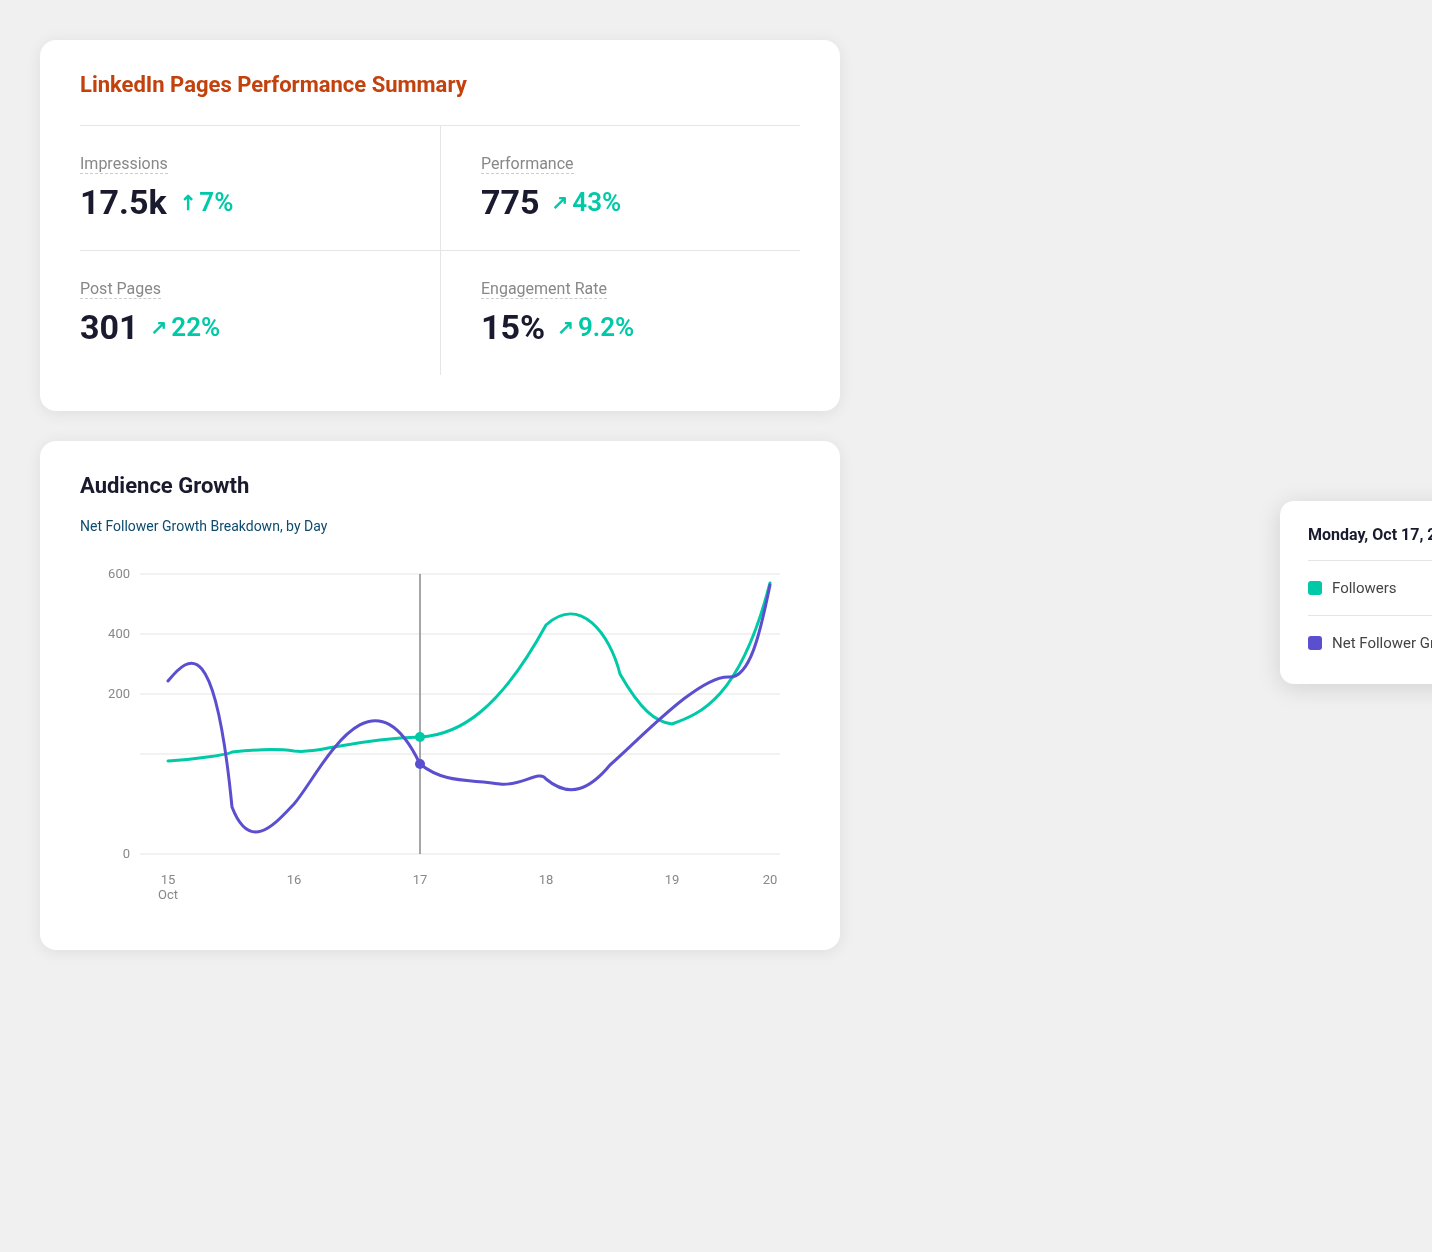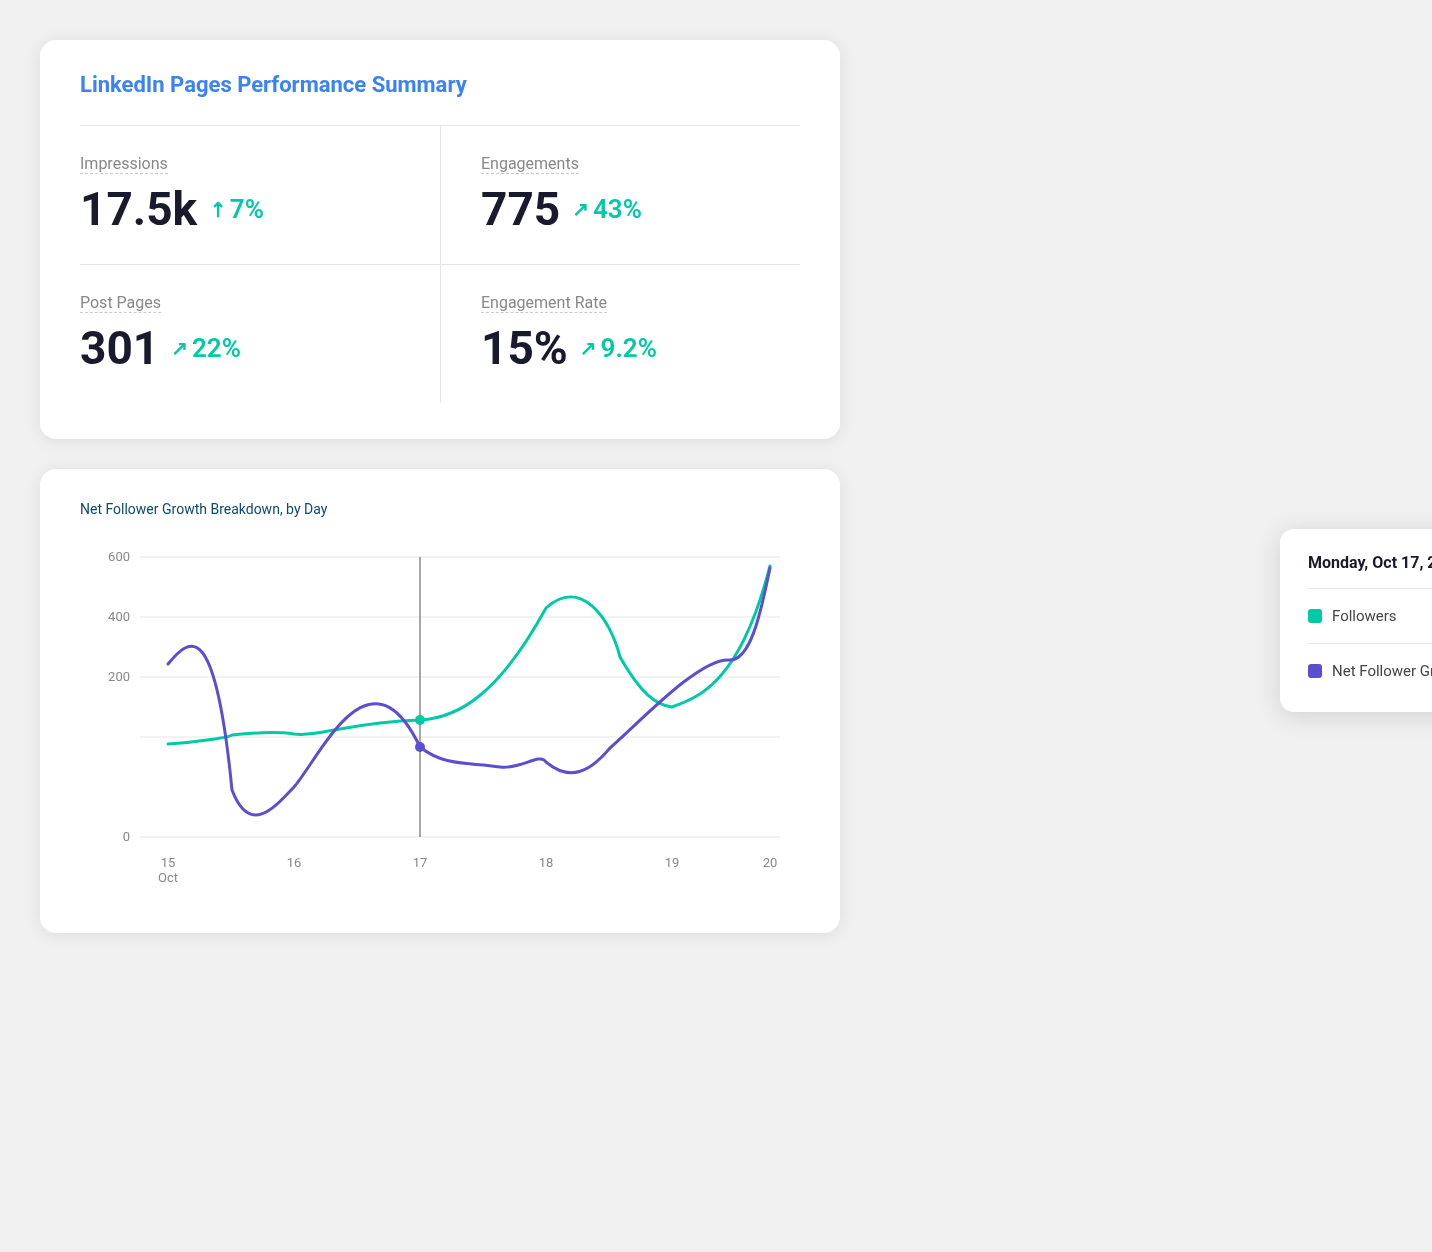--- a/index.html
+++ b/index.html
@@ -19,21 +19,21 @@
     .perf-card {
       background: #fff;
       border-radius: 16px;
       box-shadow: 0 2px 16px rgba(0,0,0,0.08);
       width: 800px;
       padding: 32px 40px 36px;
     }
     .perf-card-title {
       font-size: 22px;
       font-weight: 700;
-      color: #3b82f6;
+      color: #c2410c;
       margin-bottom: 28px;
     }
     .metrics-grid {
       display: grid;
       grid-template-columns: 1fr 1fr;
       border-top: 1px solid #e5e5e5;
     }
     .metric-cell {
       padding: 28px 24px 28px 0;
     }
@@ -58,21 +58,21 @@
       border-bottom: 1.5px dashed #ccc;
       display: inline-block;
     }
     .metric-value-row {
       display: flex;
       align-items: center;
       gap: 12px;
       margin-top: 8px;
     }
     .metric-value {
-      font-size: 46px;
+      font-size: 34px;
       font-weight: 700;
       color: #1a1a2e;
     }
     .metric-change {
       display: flex;
       align-items: center;
       gap: 4px;
       font-size: 26px;
       font-weight: 600;
       color: #00c9a7;
@@ -169,21 +169,21 @@
         <span class="metric-value">17.5k</span>
         <span class="metric-change">
           <span style="display:inline-block;transform:rotate(-45deg);font-size:20px;color:#00c9a7;font-weight:900;">↗</span>
           <span>7%</span>
         </span>
       </div>
     </div>
 
     <div class="metric-cell">
       <div class="metric-label">
-        <span class="metric-label-underline">Engagements</span>
+        <span class="metric-label-underline">Performance</span>
       </div>
       <div class="metric-value-row">
         <span class="metric-value">775</span>
         <span class="metric-change">
           <span style="display:inline-block;font-size:20px;color:#00c9a7;font-weight:900;">↗</span>
           <span>43%</span>
         </span>
       </div>
     </div>
 
@@ -211,20 +211,21 @@
           <span>9.2%</span>
         </span>
       </div>
     </div>
 
   </div>
 </div>
 
 <div style="position:relative; width:1200px;">
   <div class="audience-card">
+    <div class="audience-card-title">Audience Growth</div>
     <div class="chart-subtitle">Net Follower Growth Breakdown, by Day</div>
 
     <div class="chart-area">
       <svg class="chart-svg" viewBox="0 0 720 360" preserveAspectRatio="none">
 
         <line x1="60" y1="20" x2="700" y2="20" stroke="#e5e5e5" stroke-width="1"></line>
         <line x1="60" y1="80" x2="700" y2="80" stroke="#e5e5e5" stroke-width="1"></line>
         <line x1="60" y1="140" x2="700" y2="140" stroke="#e5e5e5" stroke-width="1"></line>
         <line x1="60" y1="200" x2="700" y2="200" stroke="#e5e5e5" stroke-width="1"></line>
         <line x1="60" y1="300" x2="700" y2="300" stroke="#e5e5e5" stroke-width="1"></line>

